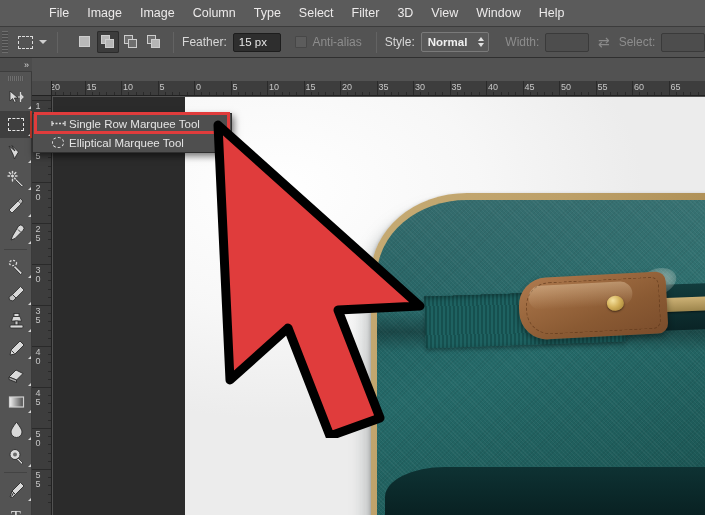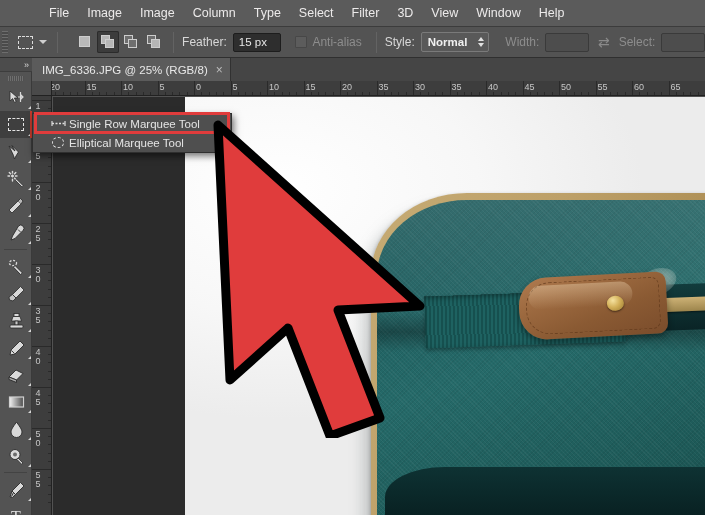--- a/index.html
+++ b/index.html
@@ -502,26 +502,20 @@
 
     <div class="opt-label dim" style="margin-left:16px;">Width:</div>
     <div class="field w-empty"></div>
 
     <div class="swap-icon">⇄</div>
 
     <div class="opt-label dim">Select:</div>
     <div class="field w-empty"></div>
   </div>
 
-  <div id="tabbar">
-    <div id="doc-tab">
-      <span class="title">IMG_6336.JPG @ 25% (RGB/8)</span>
-      <span class="x">×</span>
-    </div>
-  </div>
 
   <div id="ruler-corner"></div>
   <div id="ruler-h">
       <div class="rh-lbl" style="left: -4px;">20</div>
       <div class="rh-minor" style="left: 3.3px;"></div>
       <div class="rh-minor" style="left: 10.6px;"></div>
       <div class="rh-minor" style="left: 17.9px;"></div>
       <div class="rh-minor" style="left: 25.2px;"></div>
       <div class="rh-tick" style="left: 32.5px;"></div>
       <div class="rh-lbl" style="left: 32.5px;">15</div>

